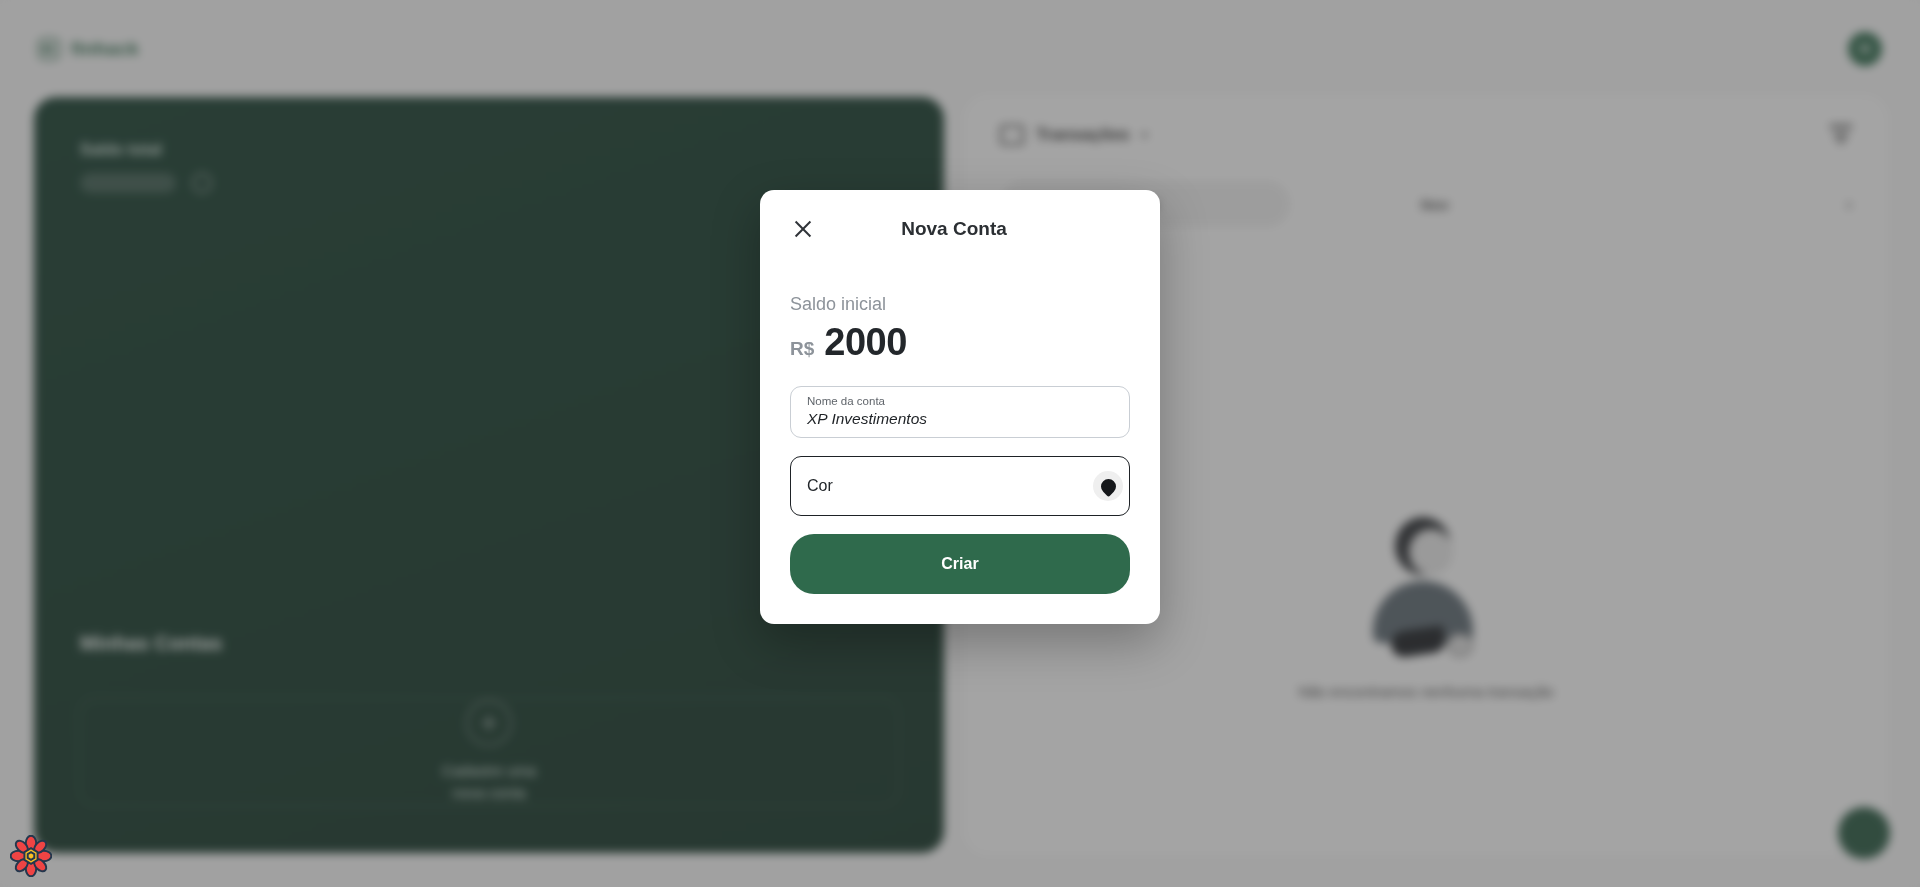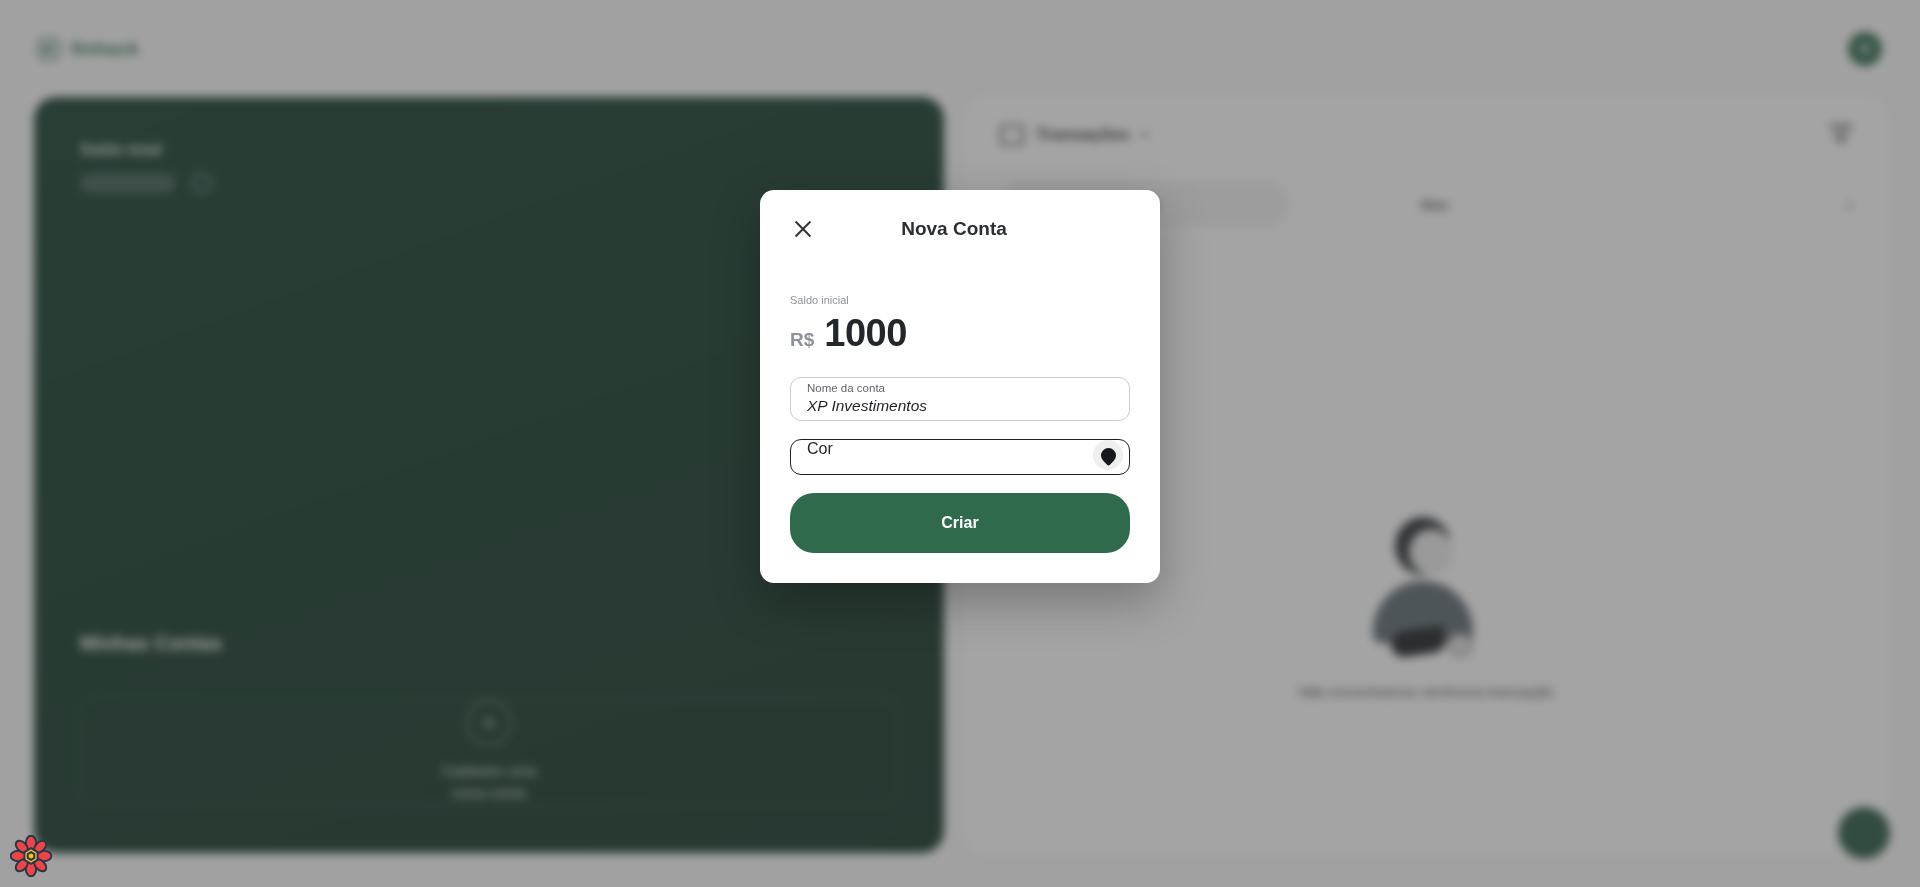--- a/index.html
+++ b/index.html
@@ -212,52 +212,52 @@
   }
   .close-btn::before{ transform: translate(-50%,-50%) rotate(45deg); }
   .close-btn::after { transform: translate(-50%,-50%) rotate(-45deg); }
   .modal-title {
     position:absolute; left:0; right:12px; text-align:center;
     font-size: 19px; font-weight: 700; color:#2b2f33;
     pointer-events:none;
   }
 
   .balance-block { margin-top: 26px; }
-  .sub-label { font-size: 11px; color:#8d939a; }
+  .sub-label { font-size: 18px; color:#8d939a; }
   .amount-row { display:flex; align-items:baseline; gap:10px; margin-top: 6px; }
   .currency { font-size: 19px; color:#8d939a; font-weight:600; }
   .amount-value { font-size: 38px; font-weight:800; color:#23272b; letter-spacing:-.5px; }
 
   .field {
     margin-top: 22px;
     border: 1px solid #c9ced4;
     border-radius: 11px;
-    height: 44px;
+    height: 52px;
     padding: 8px 16px;
     display:flex; flex-direction:column; justify-content:center;
     position:relative;
     background:#fff;
   }
   .field-label { font-size: 11.5px; color:#60656b; line-height:1.2; }
   .field-value { font-size: 15.5px; color:#1e2226; line-height:1.3; margin-top:1px;font-style:italic; }
 
   .field-chevron {
     position:absolute; right:16px; top:50%;
     width: 14px; height:14px;
     border-right: 2.2px solid #2b2f33;
     border-bottom: 2.2px solid #2b2f33;
     transform: translateY(-70%) rotate(45deg);
   }
 
   .field-color {
     margin-top: 18px;
-    height: 36px;
+    height: 60px;
     border: 1.6px solid #1e2226;
     border-radius: 11px;
-    display:flex; align-items:flex-start; justify-content:space-between;
+    display:flex; align-items:center; justify-content:space-between;
     padding: 0 6px 0 16px;
     background:#fff;
   }
   .color-label { font-size: 16px; color:#22262a; }
   .color-swatch-wrap {
     width: 30px; height:30px; border-radius:50%;
     background:#efefef;
     display:flex; align-items:center; justify-content:center;
   }
   .color-swatch {
@@ -362,21 +362,21 @@
 
   <div class="modal-head">
     <button class="close-btn"></button>
     <div class="modal-title">Nova Conta</div>
   </div>
 
   <div class="balance-block">
     <div class="sub-label">Saldo inicial</div>
     <div class="amount-row">
       <span class="currency">R$</span>
-      <span class="amount-value">1000</span>
+      <span class="amount-value">2000</span>
     </div>
   </div>
 
   <div class="field">
     <span class="field-label">Nome da conta</span>
     <span class="field-value">XP Investimentos</span>
   </div>
 
 
   <div class="field-color">

